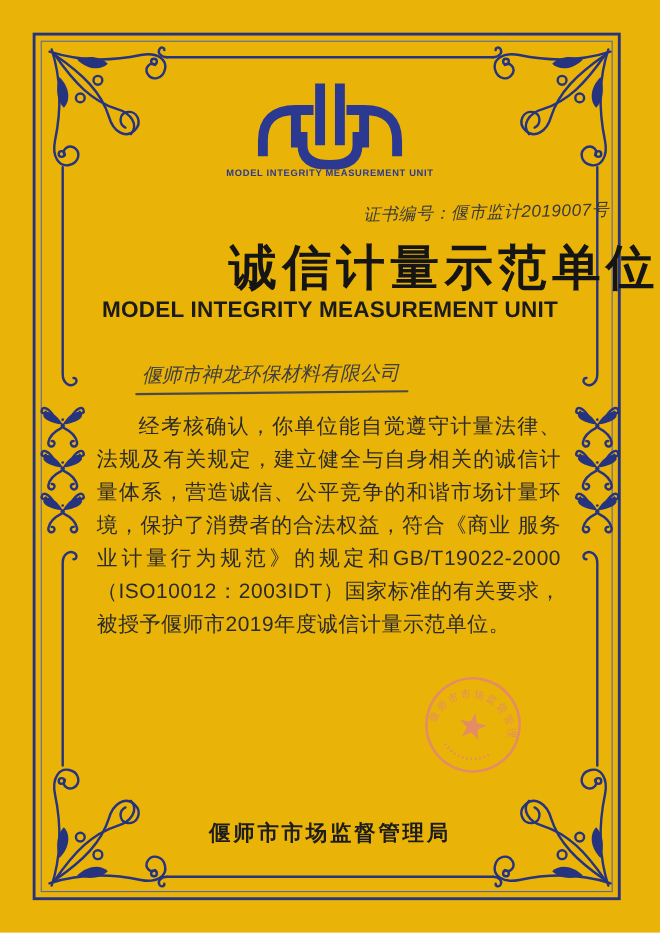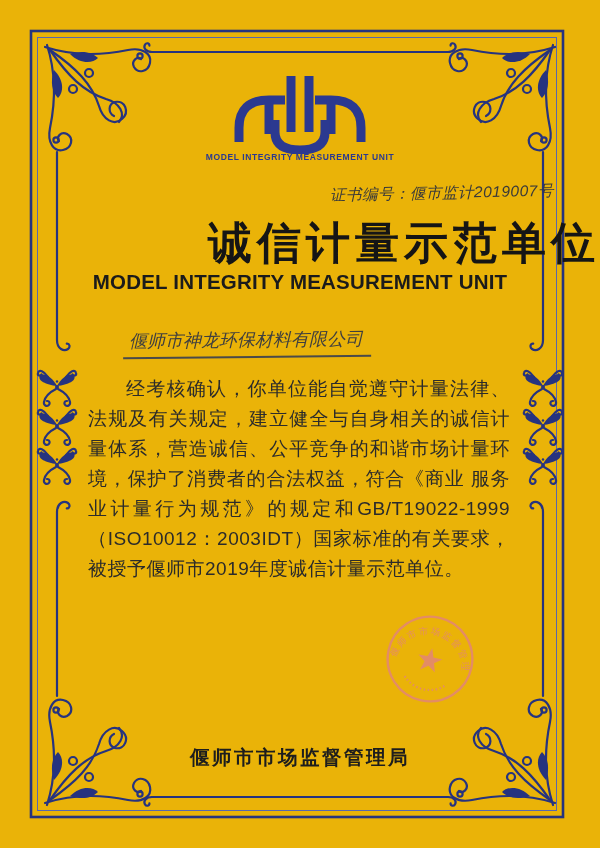--- a/index.html
+++ b/index.html
@@ -135,21 +135,21 @@
 
   <div class="cert-no">
     <span>证书编号：</span><span>偃市监计2019007号</span>
   </div>
 
   <div class="title">诚信计量示范单位</div>
   <div class="subtitle">MODEL INTEGRITY MEASUREMENT UNIT</div>
 
   <div class="awardee">偃师市神龙环保材料有限公司</div>
 
-  <div class="body-text">经考核确认，你单位能自觉遵守计量法律、法规及有关规定，建立健全与自身相关的诚信计量体系，营造诚信、公平竞争的和谐市场计量环境，保护了消费者的合法权益，符合《商业 服务业计量行为规范》的规定和GB/T19022-1999（ISO10012：2003IDT）国家标准的有关要求，被授予偃师市2019年度诚信计量示范单位。</div>
+  <div class="body-text">经考核确认，你单位能自觉遵守计量法律、法规及有关规定，建立健全与自身相关的诚信计量体系，营造诚信、公平竞争的和谐市场计量环境，保护了消费者的合法权益，符合《商业 服务业计量行为规范》的规定和GB/T19022-2000（ISO10012：2003IDT）国家标准的有关要求，被授予偃师市2019年度诚信计量示范单位。</div>
 
 
   <div class="seal">
     <svg width="92" height="92" viewBox="0 0 100 100">
       <g transform="rotate(12 50 50)">
         <circle class="red" cx="50" cy="50" r="46" stroke-width="2.6"></circle>
         <path id="sealTextArc" d="M13,60 A37,37 0 1 1 87,60" fill="none"></path>
         <text font-size="10" letter-spacing="2.2" fill="#e2837d">
           <textPath href="#sealTextArc" startOffset="4">偃师市市场监督管理局</textPath>
         </text>

